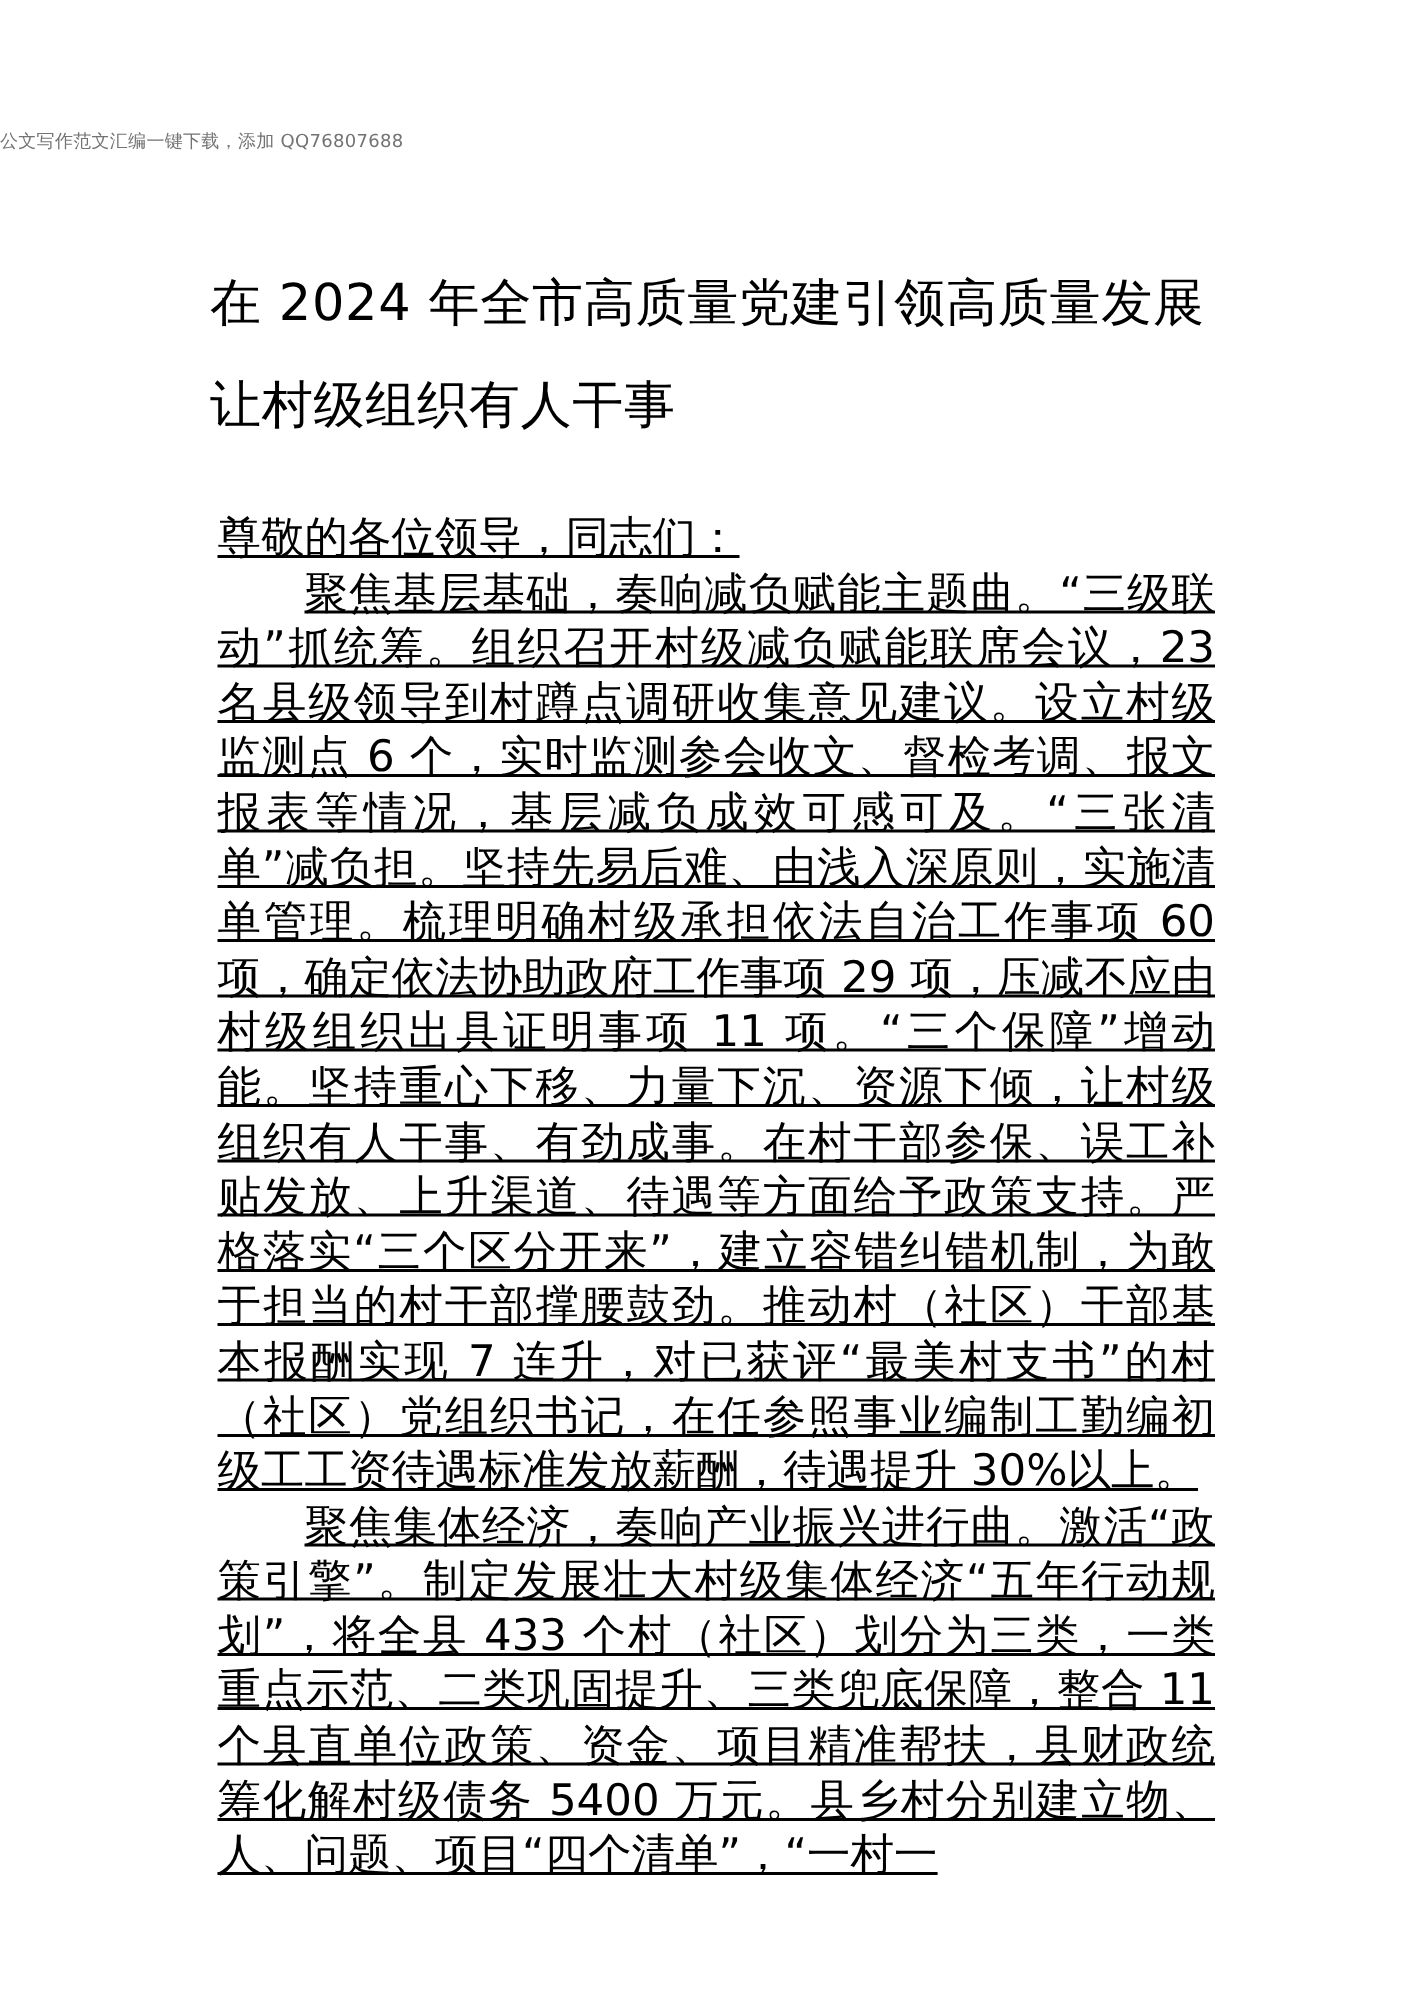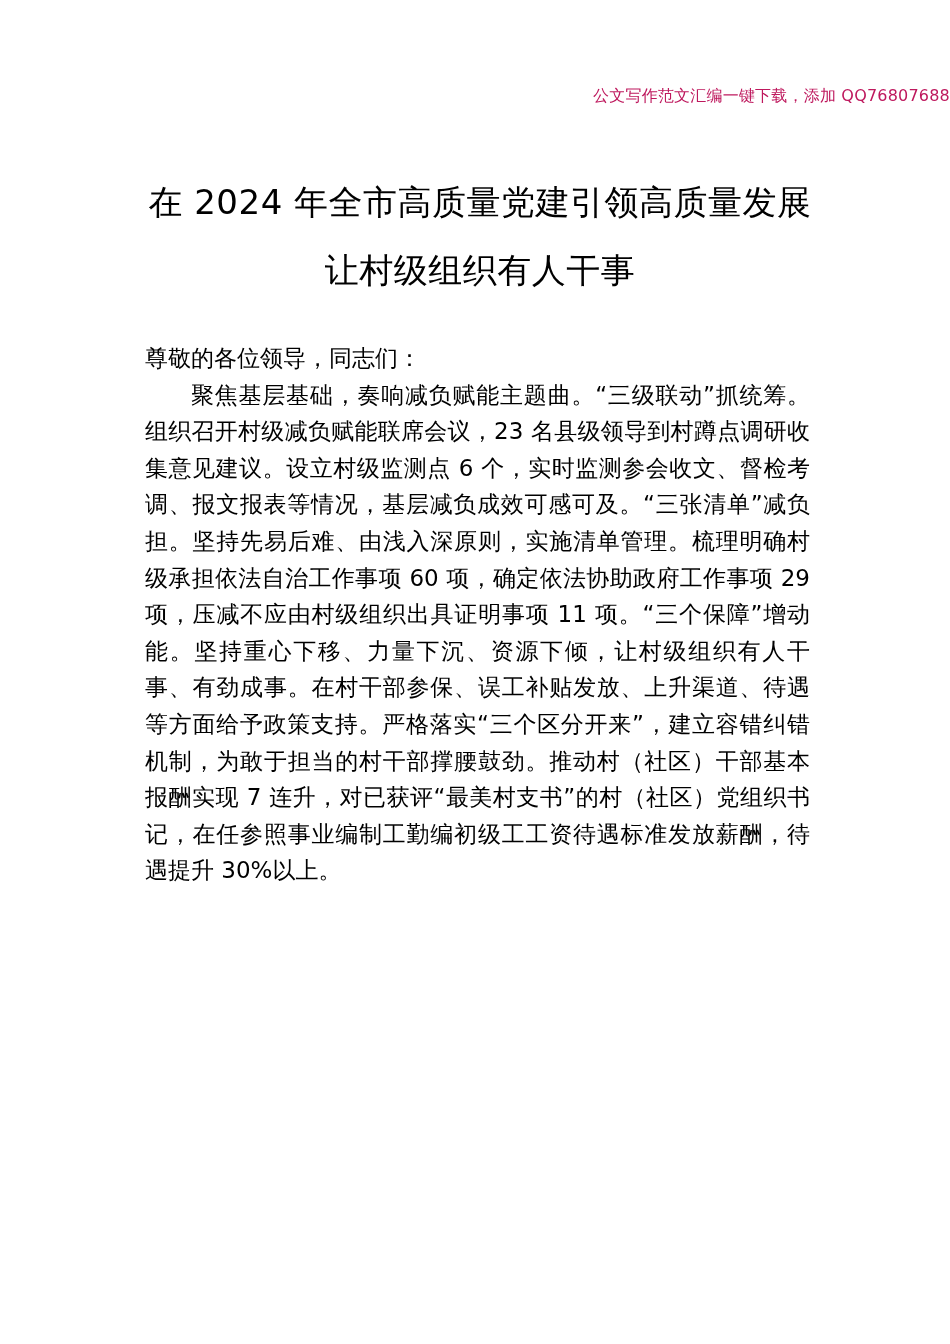--- a/index.html
+++ b/index.html
@@ -1,32 +1,33 @@
 <!DOCTYPE html>
 <html><head>
 <meta charset="utf-8">
 <style>
   html, body { margin: 0; padding: 0; background: #ffffff; }
   body { width: 950px; height: 1344px; position: relative; overflow: hidden; font-family: "DejaVu Sans", sans-serif; color: #000; }
   .page { position: absolute; left: 0; top: 0; width: 950px; height: 1344px; background: #fff; }
-  .watermark { position: absolute; top: 86px; left: 0; width: 950px; text-align: right; font-size: 16px; color: #be185d; letter-spacing: 0.2px; }
-  .title { position: absolute; left: 140px; width: 680px; text-align: center; font-size: 34px; line-height: 40px; font-family: "DejaVu Sans", sans-serif; letter-spacing: 0.5px; }
+  .watermark { position: absolute; top: 86px; left: 0; width: 950px; text-align: left; font-size: 12px; color: #737373; letter-spacing: 0.2px; }
+  .title { position: absolute; left: 140px; width: 680px; font-size: 34px; line-height: 40px; font-family: "DejaVu Sans", sans-serif; letter-spacing: 0.5px; }
   .title.l1 { top: 182px; }
   .title.l2 { top: 250px; }
-  .body { position: absolute; left: 145px; top: 340px; width: 665px; font-size: 23px; line-height: 36.6px; text-align: justify; }
+  .body { position: absolute; left: 145px; top: 340px; width: 665px; font-size: 29px; line-height: 36.6px; text-align: justify; text-decoration: underline; }
   .body p { margin: 0; }
   .salutation { }
   .para { text-indent: 2em; }
 </style>
 </head>
 <body>
 
 <div class="page">
   <div class="watermark">公文写作范文汇编一键下载，添加 QQ76807688</div>
 
   <div class="title l1">在 2024 年全市高质量党建引领高质量发展</div>
   <div class="title l2">让村级组织有人干事</div>
 
   <div class="body">
     <p class="salutation">尊敬的各位领导，同志们：</p>
     <p class="para">聚焦基层基础，奏响减负赋能主题曲。“三级联动”抓统筹。组织召开村级减负赋能联席会议，23 名县级领导到村蹲点调研收集意见建议。设立村级监测点 6 个，实时监测参会收文、督检考调、报文报表等情况，基层减负成效可感可及。“三张清单”减负担。坚持先易后难、由浅入深原则，实施清单管理。梳理明确村级承担依法自治工作事项 60 项，确定依法协助政府工作事项 29 项，压减不应由村级组织出具证明事项 11 项。“三个保障”增动能。坚持重心下移、力量下沉、资源下倾，让村级组织有人干事、有劲成事。在村干部参保、误工补贴发放、上升渠道、待遇等方面给予政策支持。严格落实“三个区分开来”，建立容错纠错机制，为敢于担当的村干部撑腰鼓劲。推动村（社区）干部基本报酬实现 7 连升，对已获评“最美村支书”的村（社区）党组织书记，在任参照事业编制工勤编初级工工资待遇标准发放薪酬，待遇提升 30%以上。</p>
+    <p class="para">聚焦集体经济，奏响产业振兴进行曲。激活“政策引擎”。制定发展壮大村级集体经济“五年行动规划”，将全县 433 个村（社区）划分为三类，一类重点示范、二类巩固提升、三类兜底保障，整合 11 个县直单位政策、资金、项目精准帮扶，县财政统筹化解村级债务 5400 万元。县乡村分别建立物、人、问题、项目“四个清单”，“一村一</p>
   </div>
 </div>
 
 </body></html>

